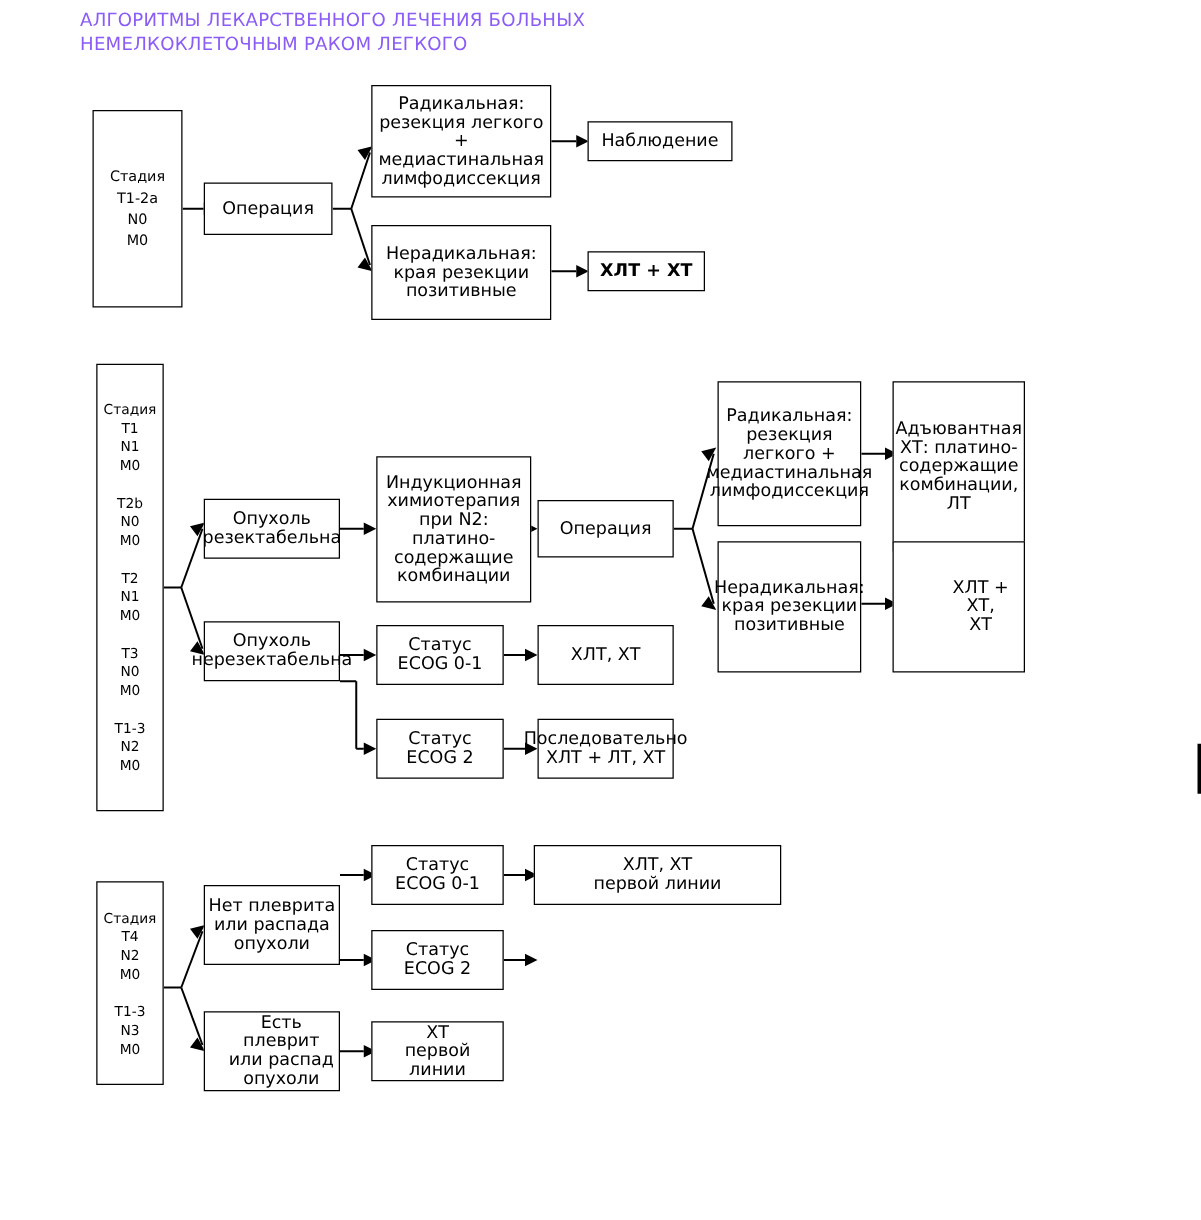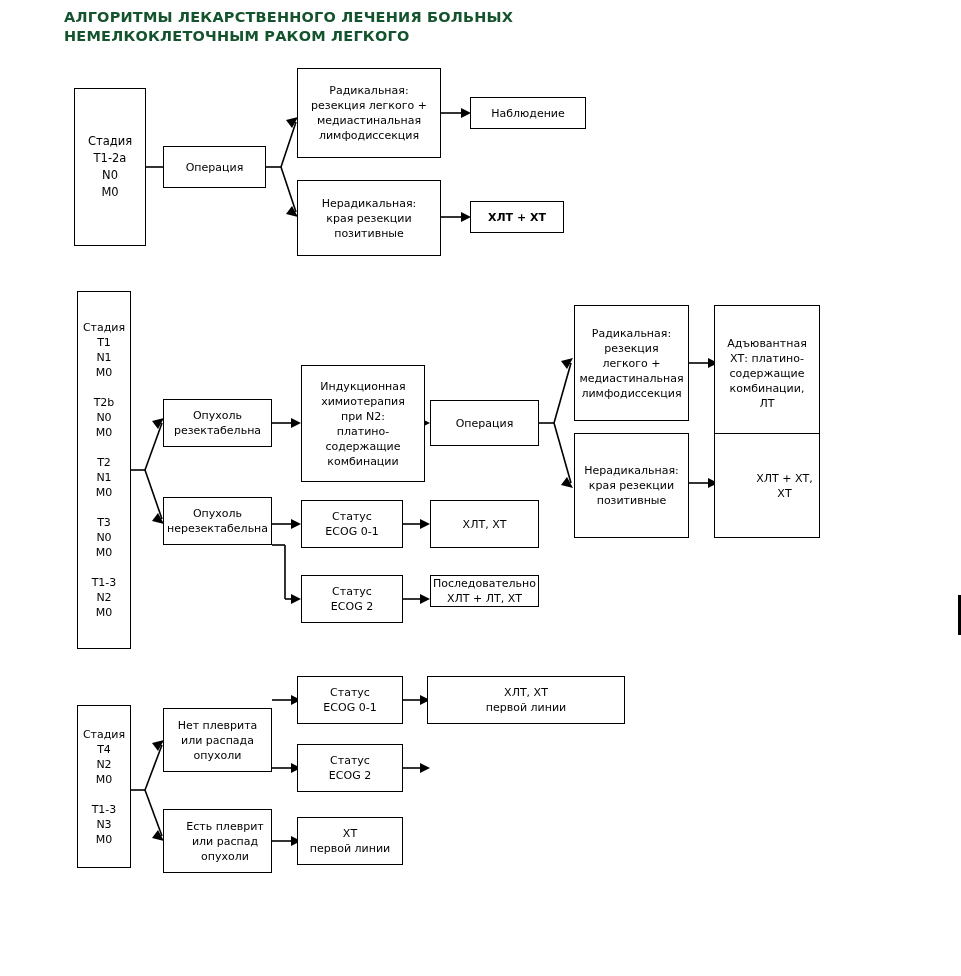--- a/index.html
+++ b/index.html
@@ -20,38 +20,38 @@
     left: 0; top: 0;
     width: 961px;
     height: 976px;
   }
   .title {
     position: absolute;
     left: 64px;
     top: 8px;
     width: 620px;
     font-family: "DejaVu Sans", sans-serif;
-    font-weight: bold;
+    font-weight: normal;
     font-size: 14.5px;
     line-height: 19px;
     letter-spacing: 0.2px;
-    color: #14532d;
+    color: #8b5cf6;
     white-space: pre-line;
   }
   .box {
     position: absolute;
     box-sizing: border-box;
     border: 1.6px solid #000;
     background: #fff;
     display: flex;
     align-items: center;
     justify-content: center;
     text-align: center;
     font-family: "DejaVu Sans", sans-serif;
-    font-size: 11px;
+    font-size: 14px;
     line-height: 15px;
     white-space: pre-line;
     padding: 2px;
   }
   .box.stage {
     font-size: 11.5px;
     line-height: 17px;
   }
   svg.lines {
     position: absolute;
@@ -231,21 +231,21 @@
 ХТ</div>
 
   <div class="box" style="left:301px; top:500px; width:102px; height:48px;">Статус
 ECOG 0-1</div>
 
   <div class="box" style="left:430px; top:500px; width:109px; height:48px;">ХЛТ, ХТ</div>
 
   <div class="box" style="left:301px; top:575px; width:102px; height:48px;">Статус
 ECOG 2</div>
 
-  <div class="box" style="left:430px; top:575px; width:109px; height:32px;">Последовательно
+  <div class="box" style="left:430px; top:575px; width:109px; height:48px;">Последовательно
 ХЛТ + ЛТ, ХТ</div>
 
   <div class="box stage" style="left:77px; top:705px; width:54px; height:163px; line-height:15px; font-size:11px;">Стадия
 T4
 N2
 M0
 
 T1-3
 N3
 M0</div>

